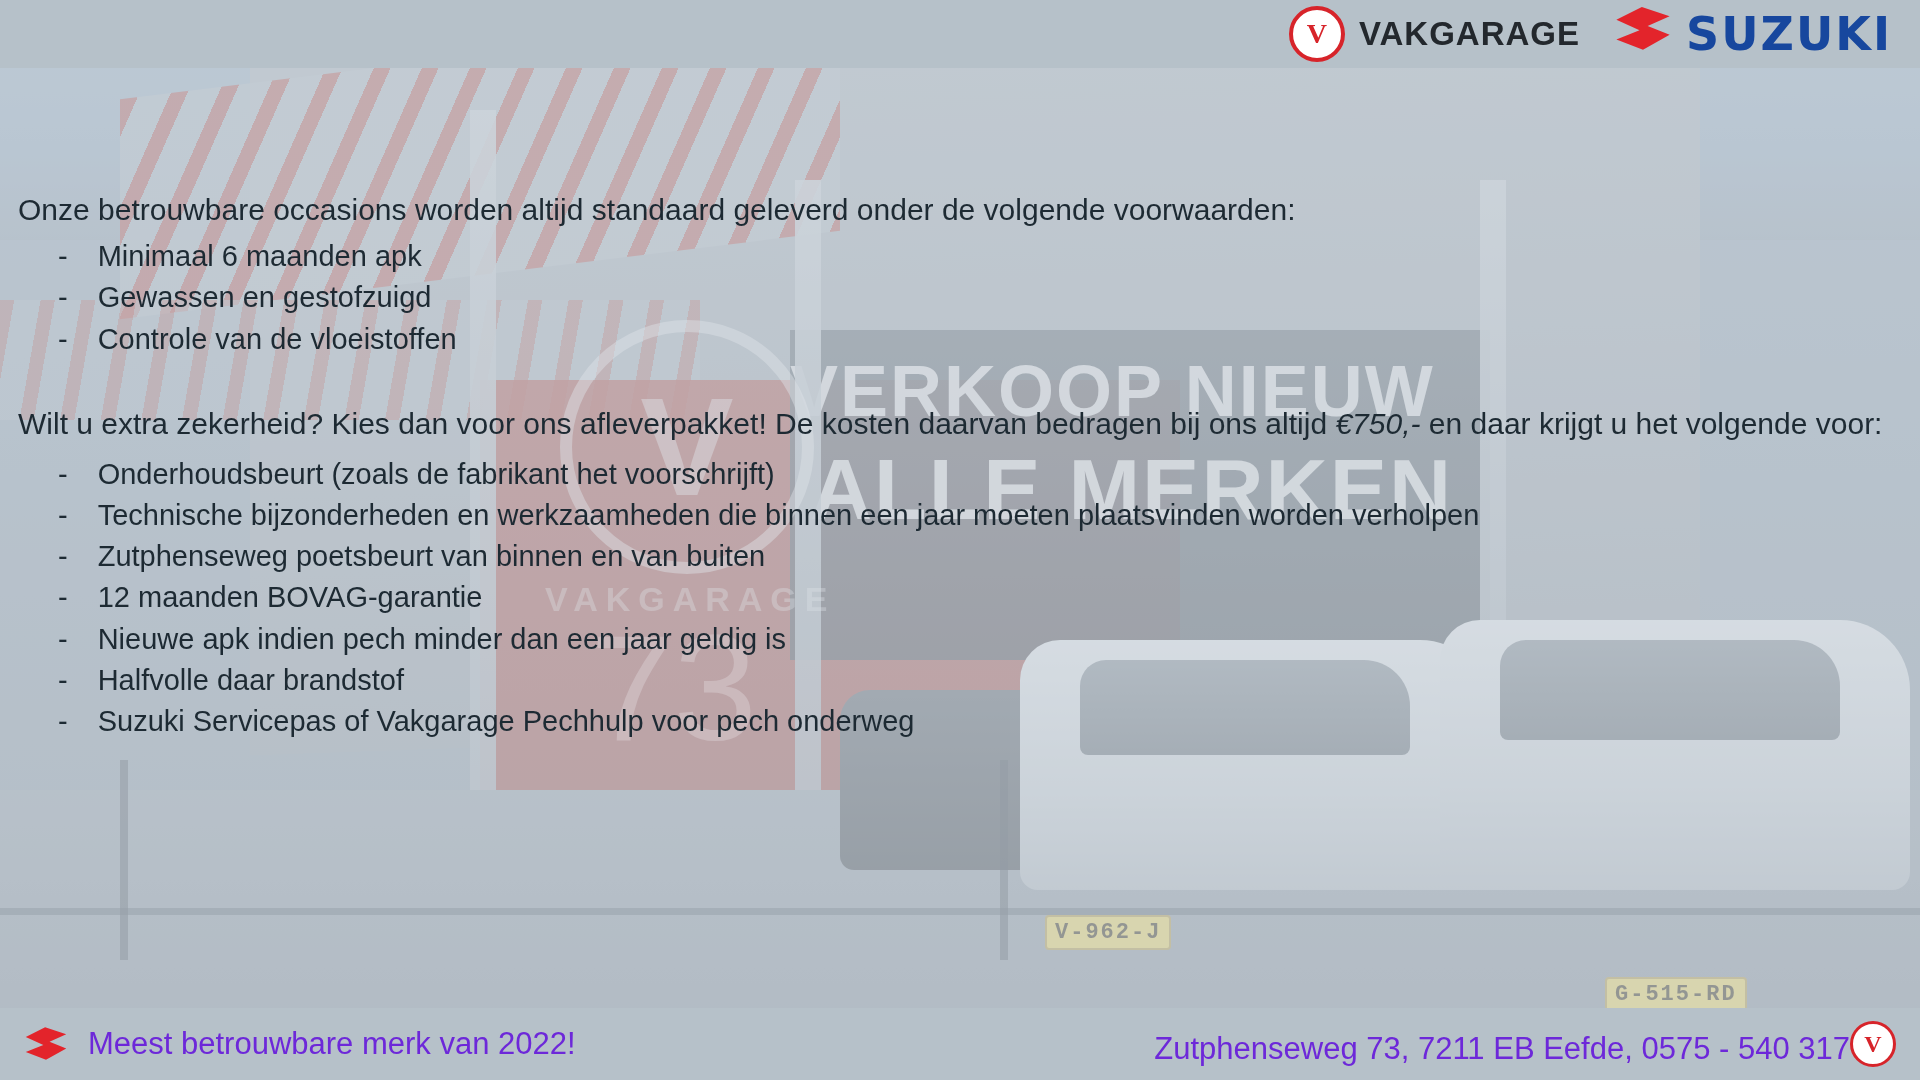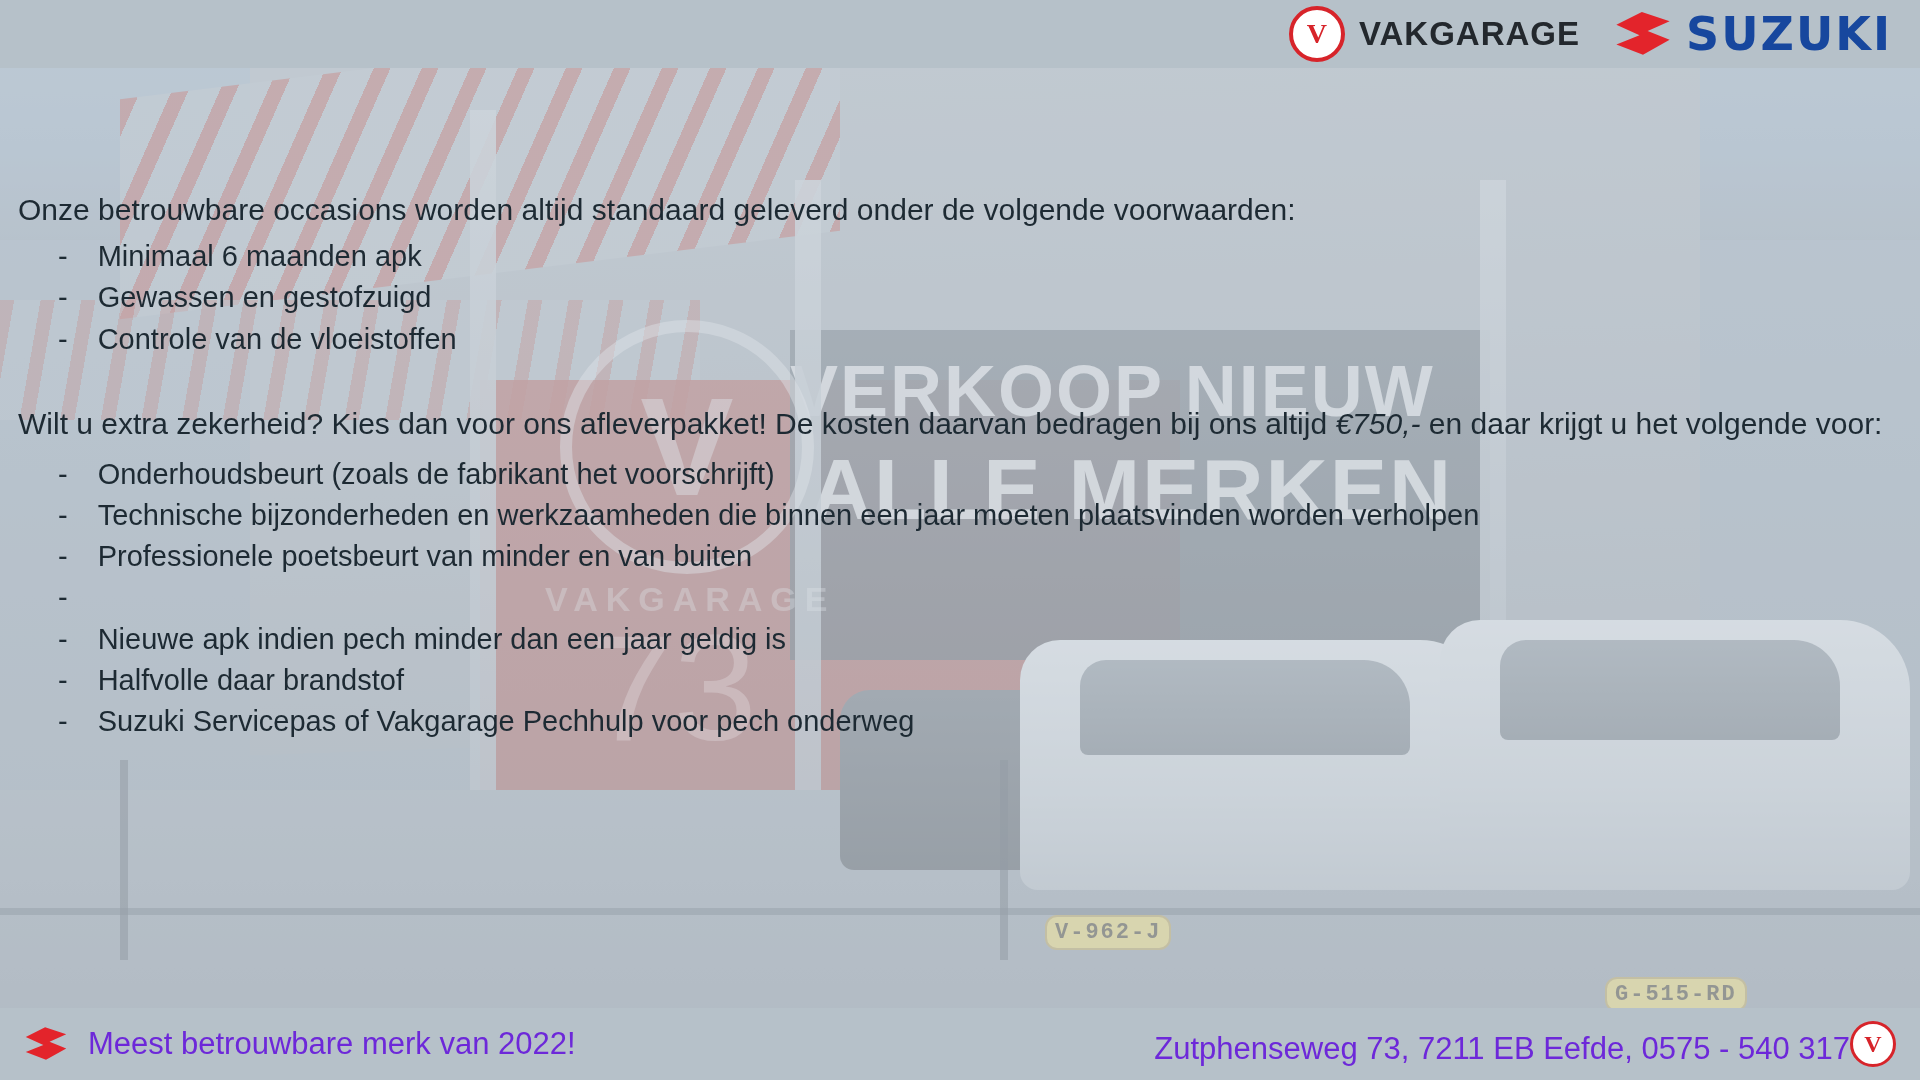--- a/index.html
+++ b/index.html
@@ -124,21 +124,21 @@
     position: absolute; border-radius: 26px 46px 8px 8px;
     background: linear-gradient(180deg,#7e8992 0%, #5e6870 100%);
     opacity: .9;
   }
   .wA { left: 1080px; top: 660px; width: 330px; height: 95px; }
   .wB { left: 1500px; top: 640px; width: 340px; height: 100px; }
   .plate {
     position: absolute;
     background: #f0d96a;
     border: 2px solid #b9a04c;
-    border-radius: 12px;
+    border-radius: 4px;
     color: #3c3620;
     font-size: 22px;
     font-weight: bold;
     letter-spacing: 2px;
     padding: 3px 8px;
     font-family: "Liberation Mono", monospace;
   }
   .plateA { left: 1045px; top: 915px; }
   .plateB { left: 1605px; top: 977px; }
   .pole {
@@ -180,21 +180,21 @@
     border: 4px solid #d7242a;
     background: #fff;
     display: flex; align-items: center; justify-content: center;
     color: #d7242a; font-weight: bold; font-size: 28px; line-height: 1;
     font-family: "Liberation Serif", serif;
   }
   .vak-word {
     font-size: 33px; font-weight: bold; letter-spacing: 1px; color: #23282d;
   }
   .suz {
-    display: flex; align-items: center; gap: 14px;
+    display: flex; align-items: flex-start; gap: 14px;
   }
   .suz-word {
     font-size: 46px; font-weight: bold; letter-spacing: 2px; color: #17479e;
     font-family: "DejaVu Sans", sans-serif;
   }
   .suz-mark { width: 58px; height: 44px; }
 
   
   .content {
     position: absolute;
@@ -337,24 +337,25 @@
       <li>
         <span class="dash">-</span>
         <span>Onderhoudsbeurt (zoals de fabrikant het voorschrijft)</span>
       </li>
       <li>
         <span class="dash">-</span>
         <span>Technische bijzonderheden en werkzaamheden die binnen een jaar moeten plaatsvinden worden verholpen</span>
       </li>
       <li>
         <span class="dash">-</span>
-        <span>Professionele poetsbeurt van minder en van buiten</span>
-      </li>
-      <li>
-        <span class="dash">-</span>
+        <span>Zutphenseweg poetsbeurt van binnen en van buiten</span>
+      </li>
+      <li>
+        <span class="dash">-</span>
+        <span>12 maanden BOVAG-garantie</span>
       </li>
       <li>
         <span class="dash">-</span>
         <span>Nieuwe apk indien pech minder dan een jaar geldig is</span>
       </li>
       <li>
         <span class="dash">-</span>
         <span>Halfvolle daar brandstof</span>
       </li>
       <li>

